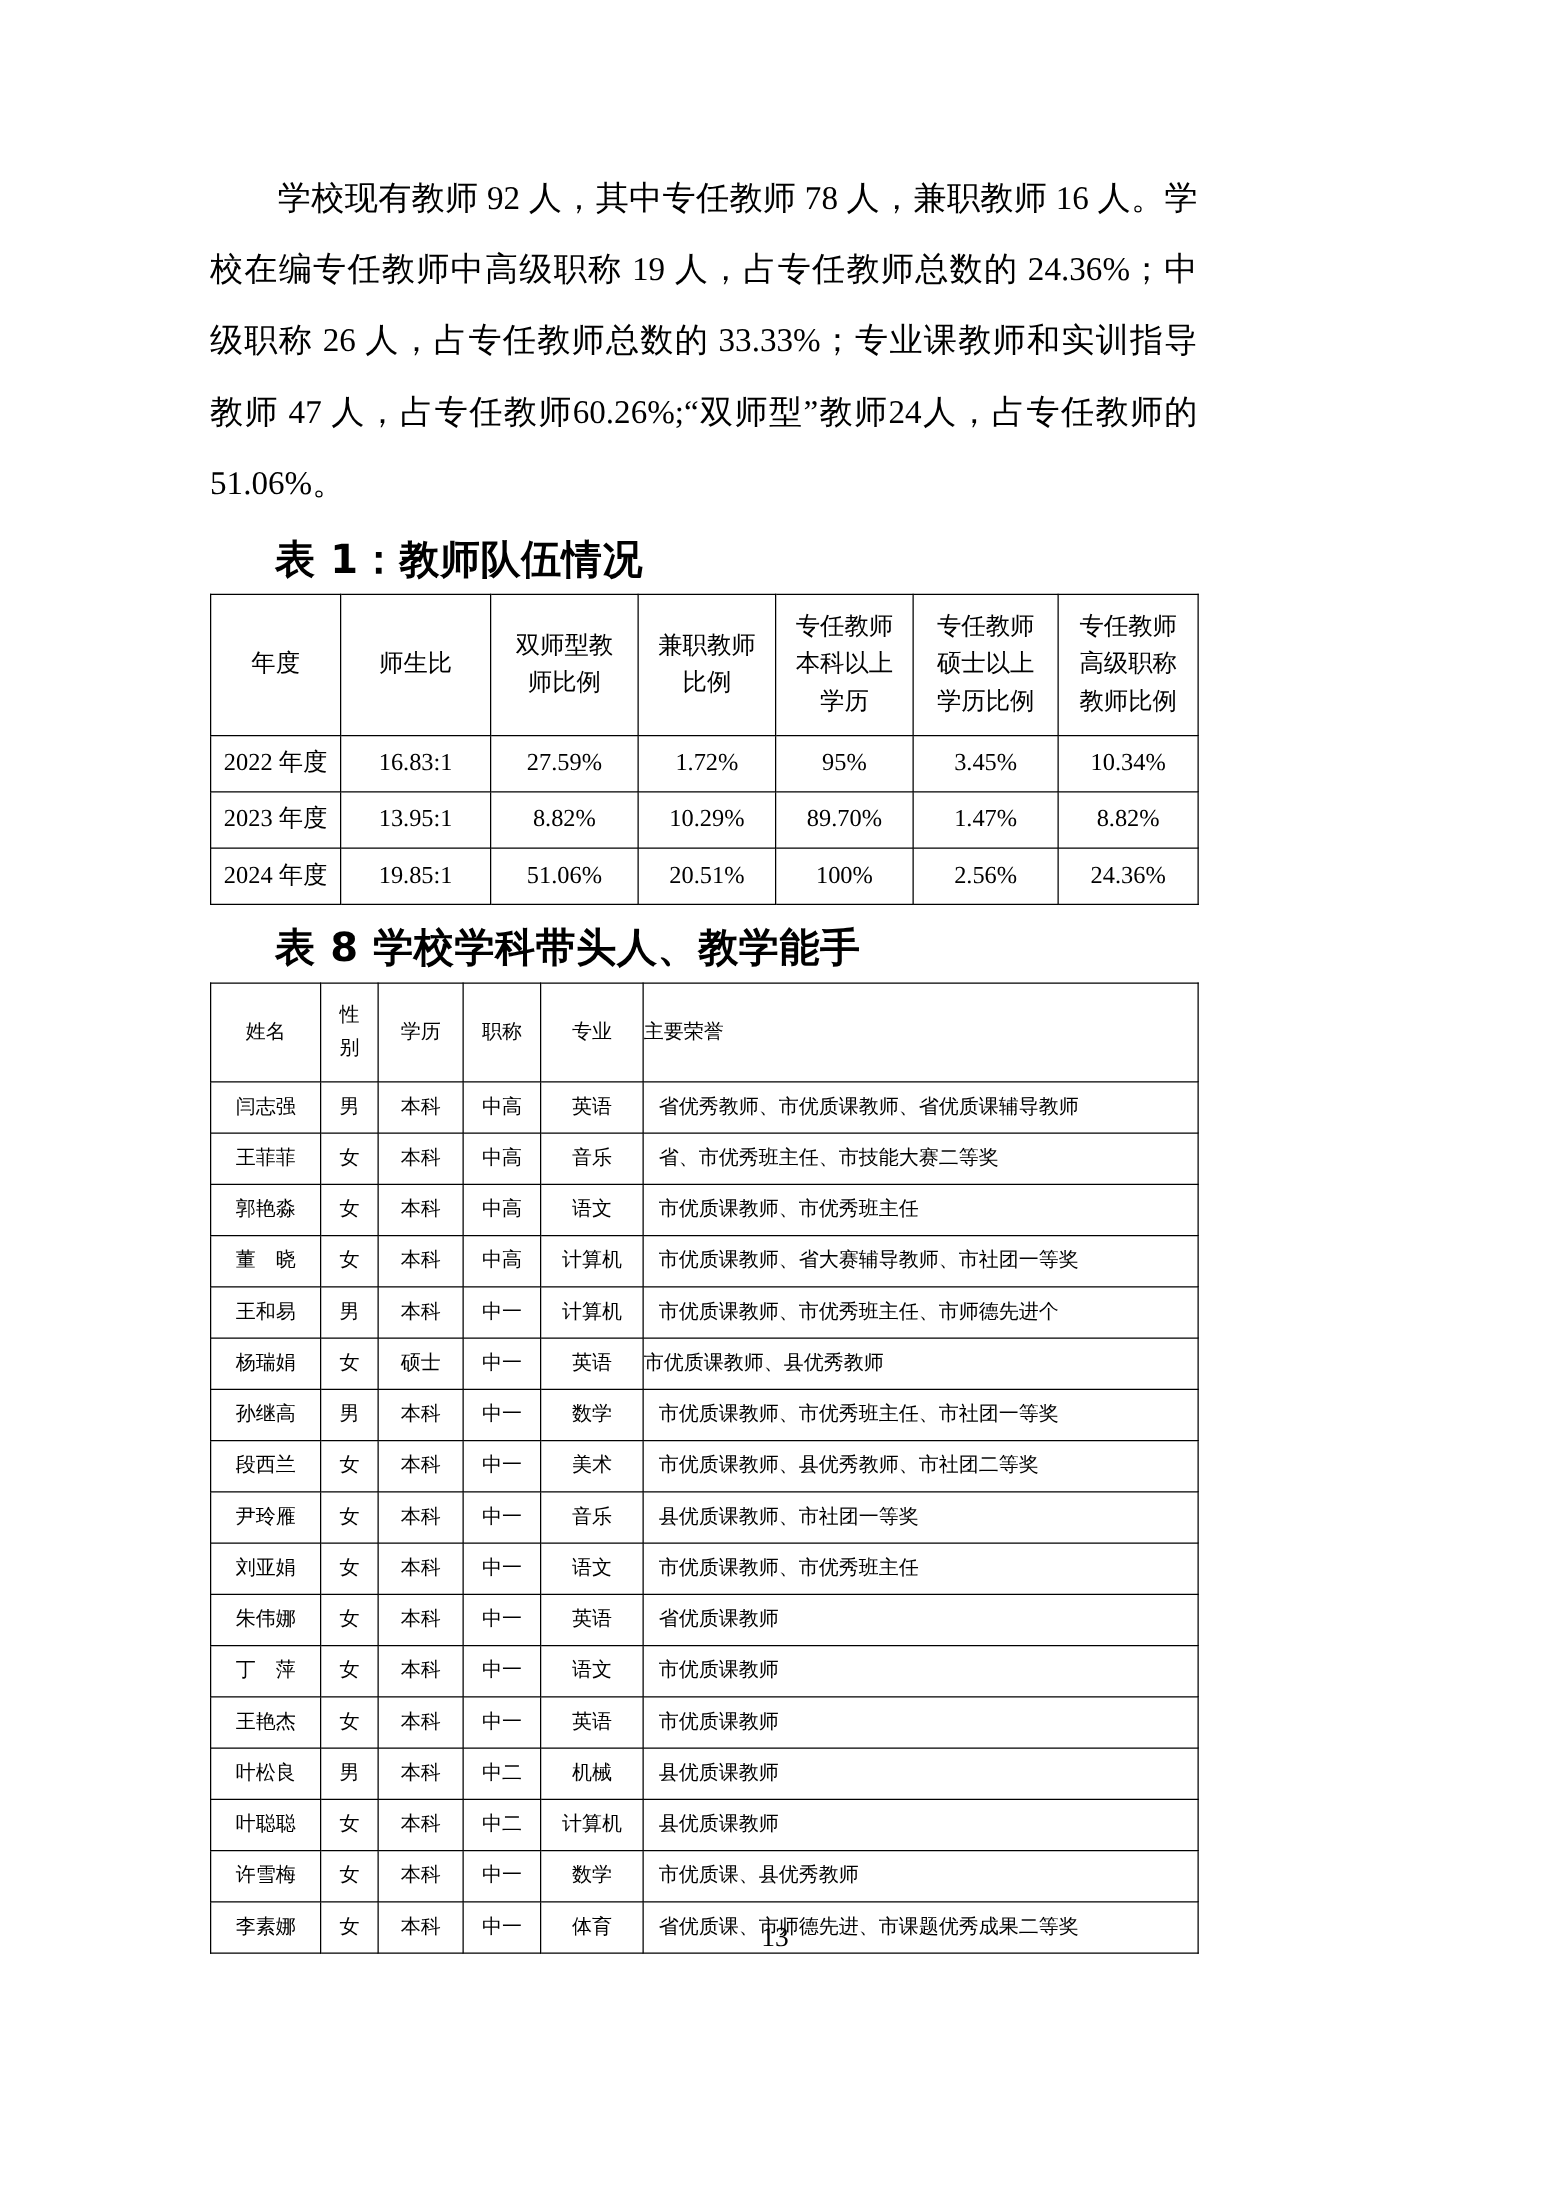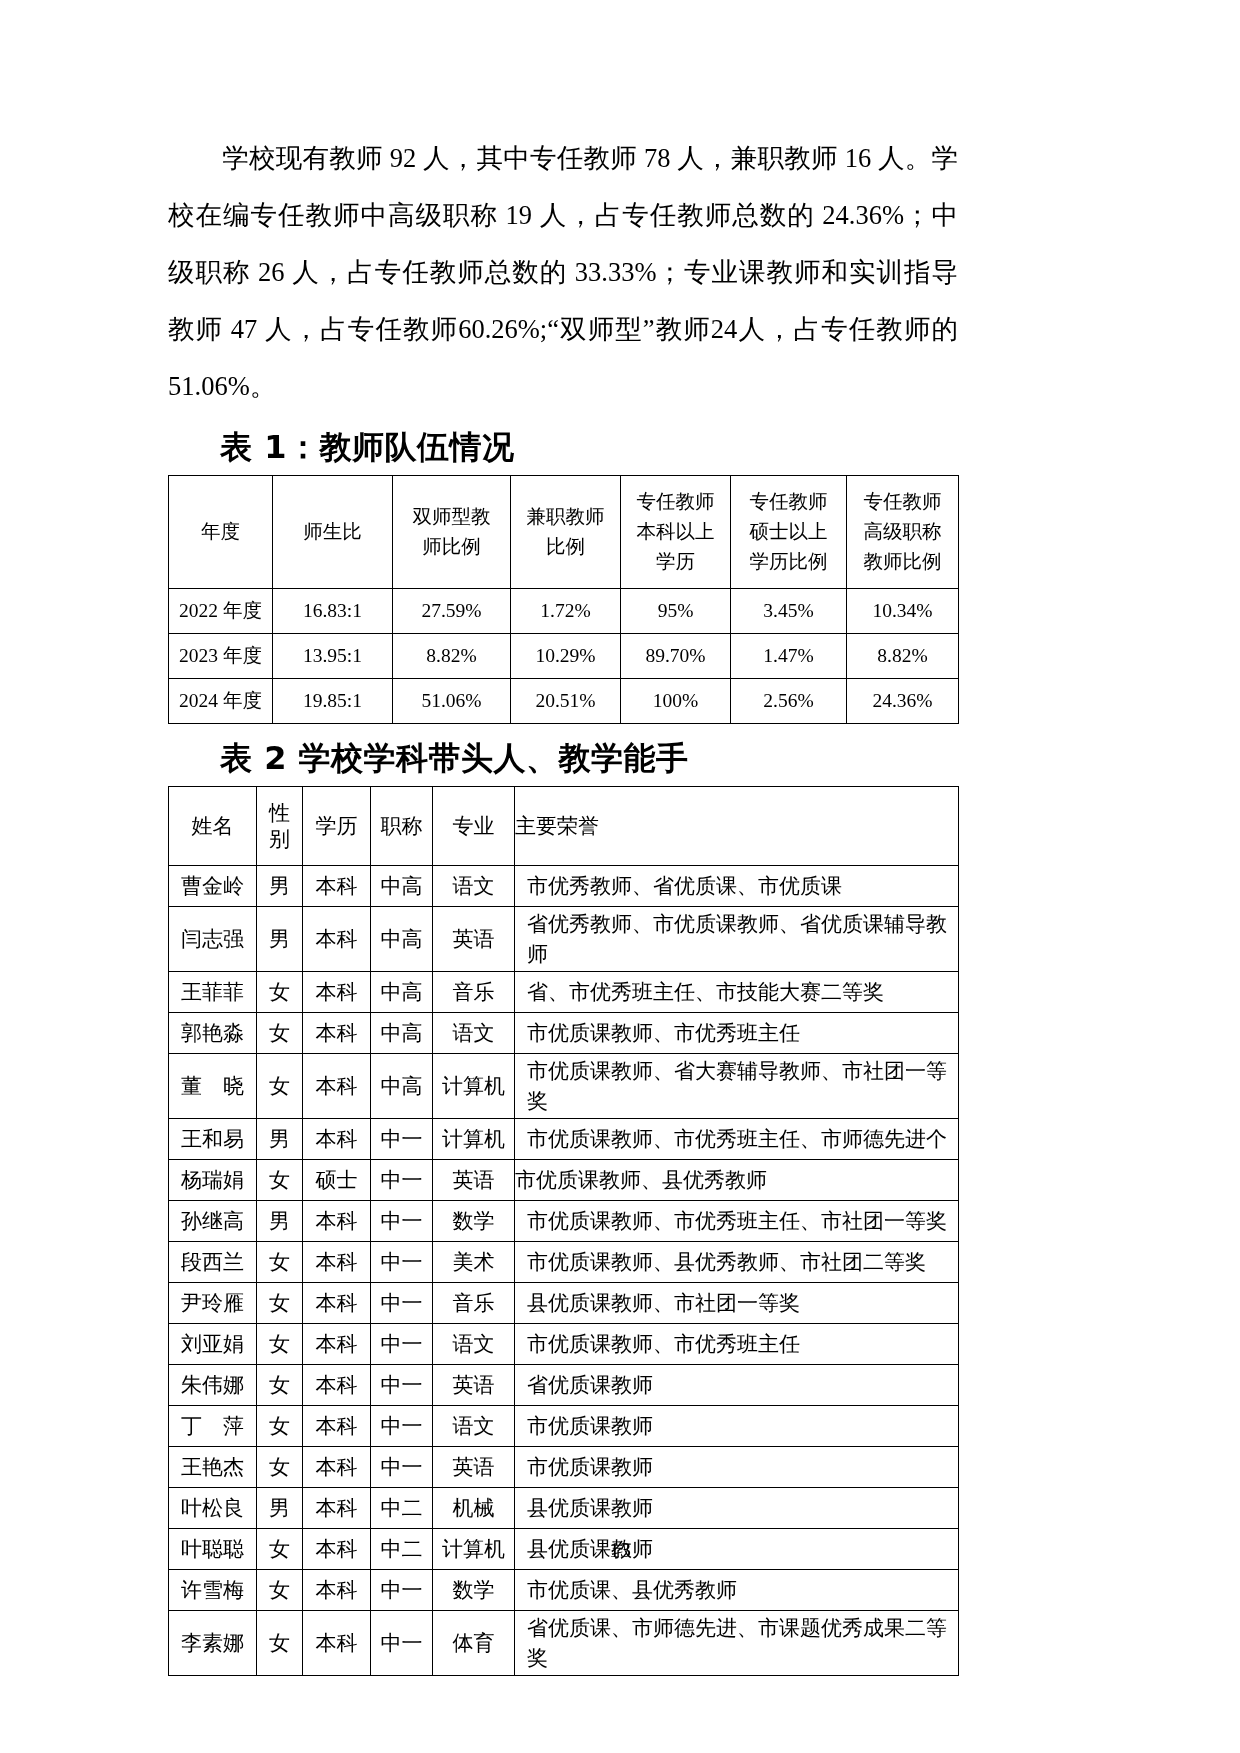--- a/index.html
+++ b/index.html
@@ -74,21 +74,21 @@
   #table1 .hdr { height: 108px; line-height: 30px; }
   #table1 .col-year   { width: 104px; }
   #table1 .col-ratio  { width: 120px; }
   #table1 .col-dual   { width: 118px; }
   #table1 .col-part   { width: 110px; }
   #table1 .col-ba     { width: 110px; }
   #table1 .col-ma     { width: 116px; }
   #table1 .col-senior { width: 112px; }
 
   
-  #table2 { font-size: 21px; }
+  #table2 { font-size: 16px; }
   #table2 td, #table2 th { height: 36px; }
   #table2 .c-name   { width: 88px; }
   #table2 .c-sex    { width: 46px; }
   #table2 .c-edu    { width: 68px; }
   #table2 .c-title  { width: 62px; }
   #table2 .c-major  { width: 82px; }
   #table2 .c-honor  { width: 444px; text-align: left; padding-left: 12px; }
   #table2 .hdr-row td { height: 74px; }
   #table2 .hdr-sex { line-height: 26px; }
   #table2 .honor-center { text-align: left; padding-left: 0; }
@@ -177,21 +177,21 @@
           <td>19.85:1</td>
           <td>51.06%</td>
           <td>20.51%</td>
           <td>100%</td>
           <td>2.56%</td>
           <td>24.36%</td>
         </tr>
       </tbody>
     </table>
 
-    <div class="caption caption-2">表 2 学校学科带头人、教学能手</div>
+    <div class="caption caption-2">表 8 学校学科带头人、教学能手</div>
 
     <table id="table2">
       <colgroup>
         <col class="c-name">
           <col class="c-sex">
           <col class="c-edu">
         <col class="c-title">
           <col class="c-major">
           <col class="c-honor">
       </colgroup>
@@ -203,28 +203,20 @@
             <div>别</div>
           </td>
           <td>学历</td>
           <td>职称</td>
           <td>专业</td>
           <td class="honor-center">主要荣誉</td>
         </tr>
       </thead>
       <tbody id="table2-body">
           <tr>
-            <td>曹金岭</td>
-            <td>男</td>
-            <td>本科</td>
-            <td>中高</td>
-            <td>语文</td>
-            <td class="c-honor">市优秀教师、省优质课、市优质课</td>
-          </tr>
-          <tr>
             <td>闫志强</td>
             <td>男</td>
             <td>本科</td>
             <td>中高</td>
             <td>英语</td>
             <td class="c-honor">省优秀教师、市优质课教师、省优质课辅导教师</td>
           </tr>
           <tr>
             <td>王菲菲</td>
             <td>女</td>

